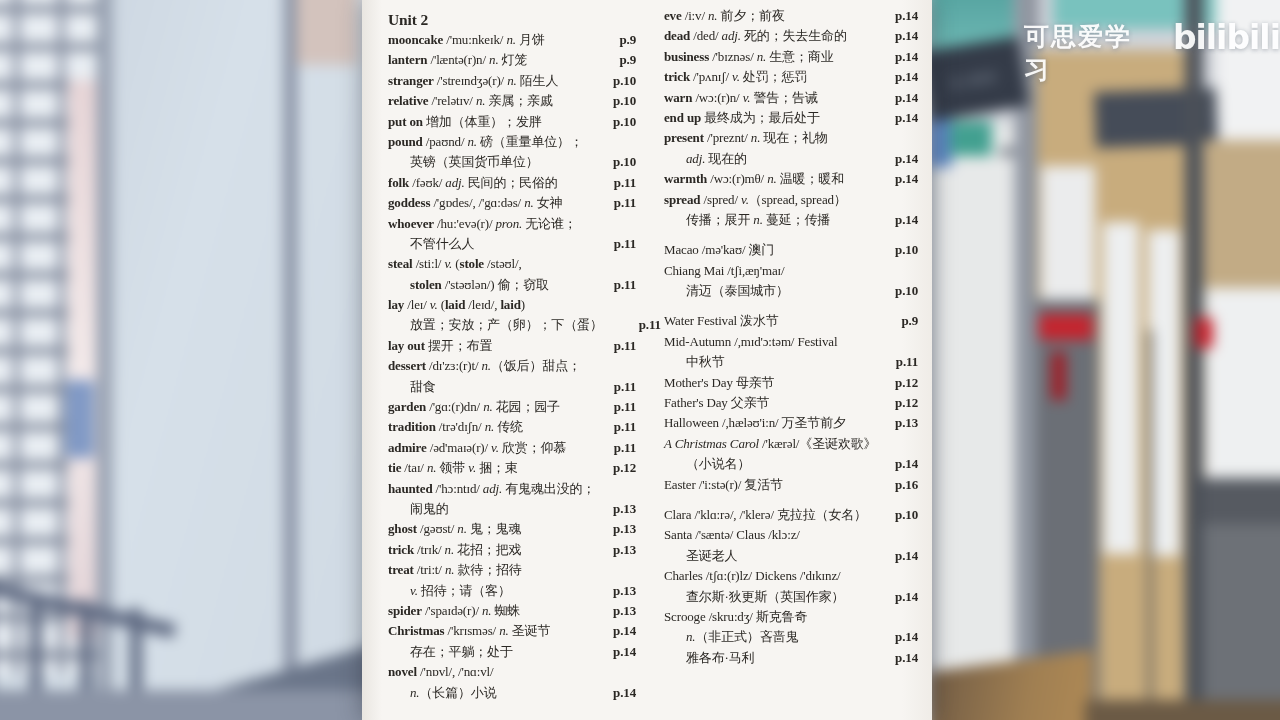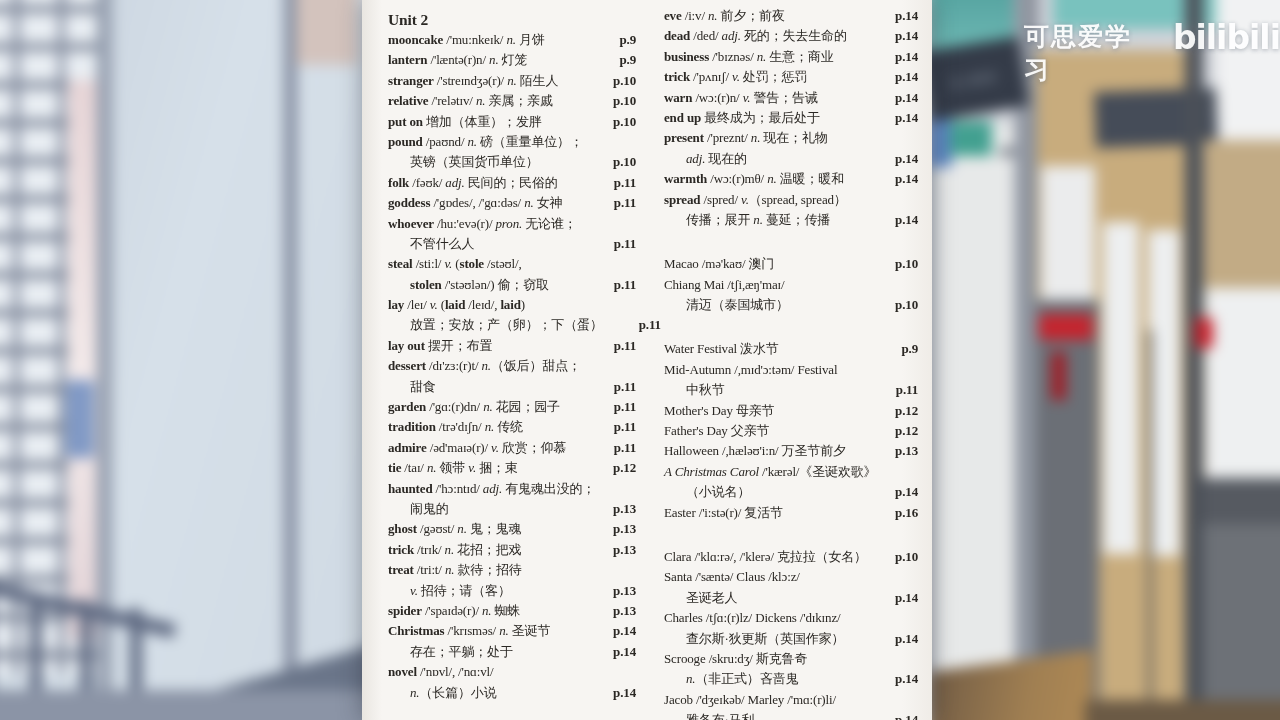--- a/index.html
+++ b/index.html
@@ -75,21 +75,21 @@
         background:linear-gradient(to right,#e9e6e1 0,var(--paper,#f7f5f2) 20px,var(--paper,#f7f5f2) 540px,#efece7 100%);
         box-shadow:0 0 22px rgba(30,35,45,.4);color:var(--ink,#2b2824);}
   .col{position:absolute;top:6px;font-size:13px;letter-spacing:-0.15px;line-height:20.4px;}
   .col-left{left:26px;width:248px;}
   .col-right{left:302px;width:254px;}
   .line{display:flex;align-items:baseline;height:20.4px;white-space:nowrap;}
   .line .txt{white-space:nowrap;}
   .line .pg{margin-left:auto;padding-left:4px;font-weight:bold;}
   .line.ind{padding-left:22px;gap:32px;}
   .line.unit{font-size:15.5px;height:24px;align-items:flex-end;}
-  .line.gap{margin-top:24px;}
+  .line.gap{margin-top:10px;}
   .line b{font-weight:bold;}
   .line i{font-style:italic;}
 
   
   .watermark{position:absolute;z-index:3;left:1024px;top:20px;display:flex;align-items:flex-start;
              color:var(--wm,#ffffff);opacity:.92;text-shadow:0 1px 5px rgba(90,100,115,.55);}
   .wm-text{font-family:"Liberation Sans","DejaVu Sans",sans-serif;font-size:25px;font-weight:600;
            letter-spacing:2px;}
   .wm-logo{font-family:"DejaVu Sans","Liberation Sans",sans-serif;font-size:33px;font-weight:800;
            letter-spacing:-1px;margin-left:28px;transform:translateY(-2px);}
@@ -380,23 +380,20 @@
           <span class="txt"><span>查尔斯·狄更斯（英国作家）</span></span>
           <span class="pg">p.14</span>
         </div>
         <div class="line">
           <span class="txt"><span>Scrooge /skru:dʒ/ 斯克鲁奇</span></span>
         </div>
         <div class="line ind">
           <span class="txt"><i>n.</i><span>（非正式）吝啬鬼</span></span>
           <span class="pg">p.14</span>
         </div>
-        <div class="line">
-          <span class="txt"><span>Jacob /'dʒeɪkəb/ Marley /'mɑ:(r)li/</span></span>
-        </div>
         <div class="line ind">
           <span class="txt"><span>雅各布·马利</span></span>
           <span class="pg">p.14</span>
         </div>
       </div>
   </div>
 
   <div class="watermark">
     <span class="wm-text">可思爱学习</span>
     <span class="wm-logo">bilibili</span>

